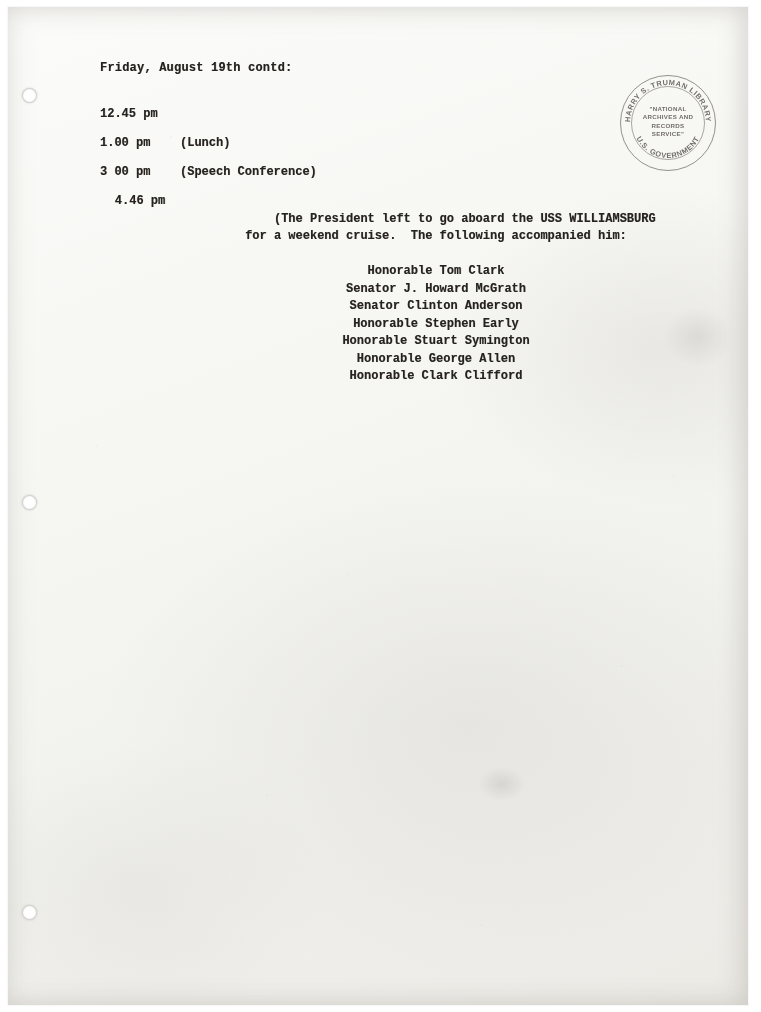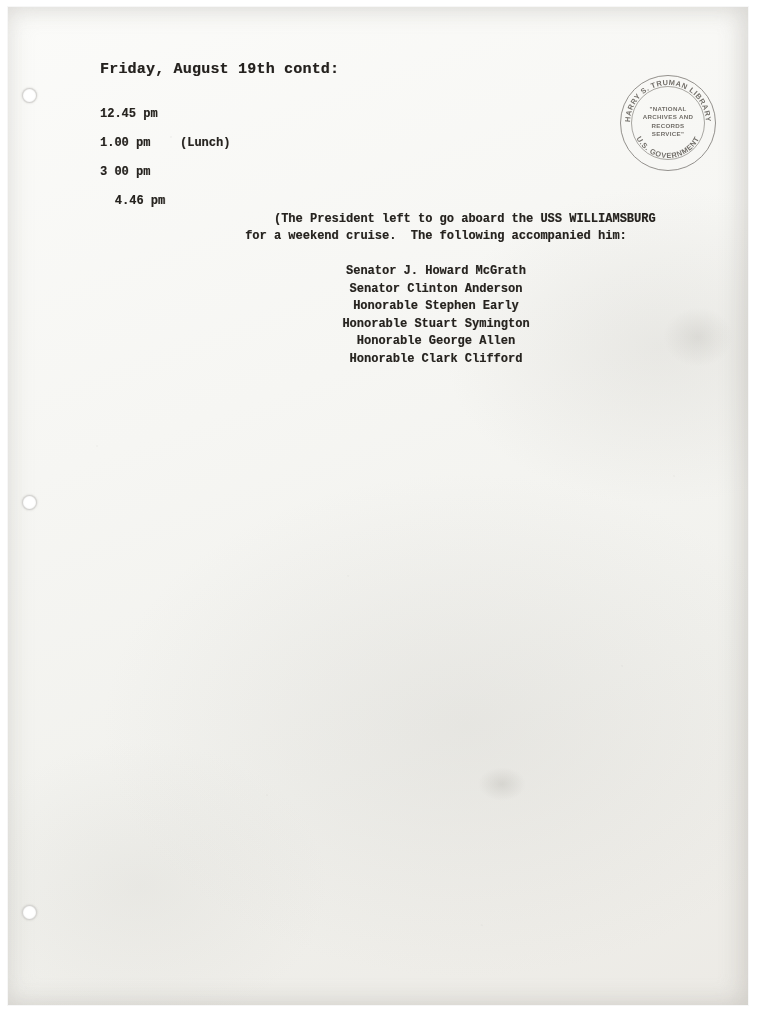--- a/index.html
+++ b/index.html
@@ -87,21 +87,21 @@
     color: #24211e;
     letter-spacing: .2px;
     white-space: pre;
     font-weight: 700;
     text-shadow: 0.4px 0 0 rgba(40,38,34,.32), -0.3px 0.3px 0 rgba(40,38,34,.18);
   }
 
   .heading {
     left: 100px;
     top: 61px;
-    font-size: 15px;
+    font-size: 12px;
   }
 
   .entries {
     position: absolute;
     left: 100px;
     top: 106px;
     width: 560px;
   }
   .entry {
     position: relative;
@@ -196,27 +196,28 @@
       <span class="time">12.45 pm</span>
     </div>
 
     <div class="entry">
       <span class="time">1.00 pm</span>
       <span class="body">(Lunch)</span>
     </div>
 
     <div class="entry">
       <span class="time">3 00 pm</span>
+      <span class="body">(Speech Conference)</span>
     </div>
 
     <div class="entry last">
       <span class="time">4.46 pm</span>
       <span class="body">
         <span>(The President left to go aboard the USS WILLIAMSBURG for a weekend cruise.  The following accompanied him:</span>
-        <span class="namelist"><div>Senator J. Howard McGrath</div><div>Senator Clinton Anderson</div><div>Honorable Stephen Early</div><div>Honorable Stuart Symington</div><div>Honorable George Allen</div><div>Honorable Clark Clifford</div></span>
+        <span class="namelist"><div>Honorable Tom Clark</div><div>Senator J. Howard McGrath</div><div>Senator Clinton Anderson</div><div>Honorable Stephen Early</div><div>Honorable Stuart Symington</div><div>Honorable George Allen</div><div>Honorable Clark Clifford</div></span>
       </span>
     </div>
 
   </div>
 
   <div class="stamp">
     <div class="ring-outer"></div>
     <div class="ring-inner"></div>
     <svg viewBox="0 0 96 96" width="96" height="96">
       <defs>

